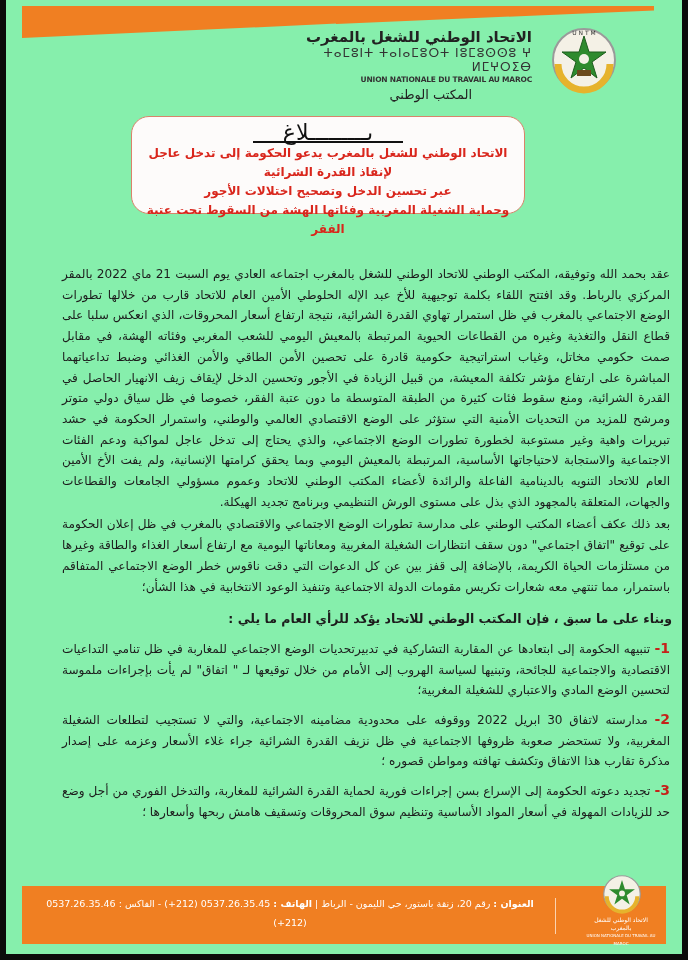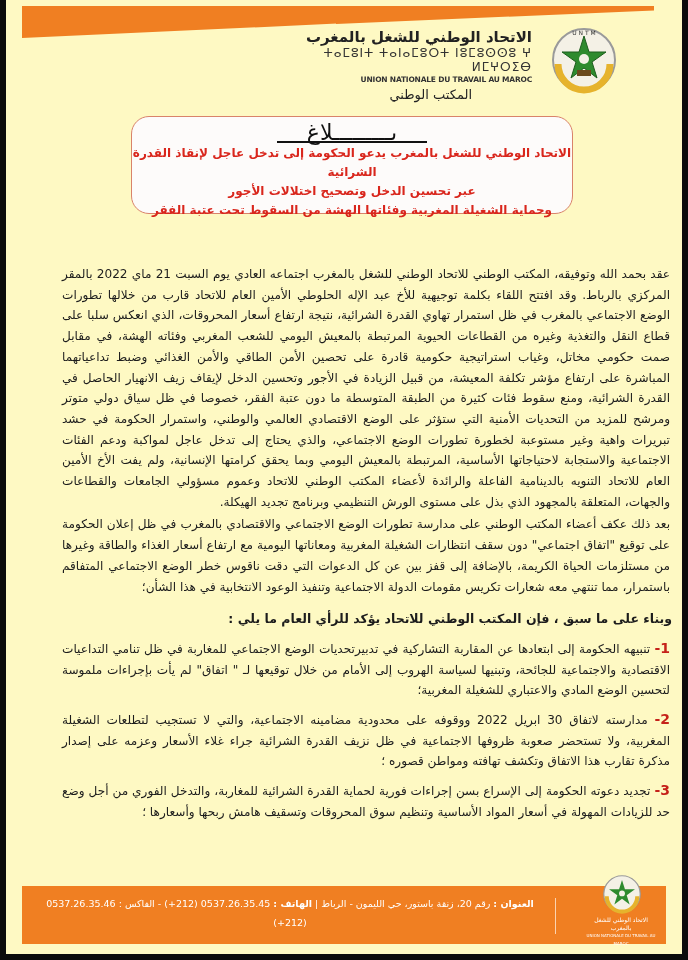--- a/index.html
+++ b/index.html
@@ -1,19 +1,19 @@
 <!DOCTYPE html>
 <html><head>
   <meta charset="utf-8">
   <style>
     * { box-sizing: border-box; margin: 0; padding: 0; }
     html, body { width: 688px; height: 960px; background: #0b0b0b; overflow: hidden; }
     .page {
       position: absolute; left: 6px; top: 0; width: 676px; height: 960px;
-      background: #fef9c3;
+      background: #86efac;
       font-family: "DejaVu Sans", sans-serif;
       color: #1e1e1e;
     }
     .page::after {
       content: ""; position: absolute; left: 0; right: 0; bottom: 0; height: 6px; background: #0b0b0b;
     }
     
     .top-bar {
       position: absolute; left: 16px; top: 6px; width: 315px; height: 32px;
       background: #f07f22;
@@ -31,21 +31,21 @@
     }
     .brand .ar-name { font-weight: bold; font-size: 15px; color: #222; line-height: 18px; }
     .brand .tifinagh { font-size: 12px; color: #333; line-height: 14px; letter-spacing: 1px; direction: ltr; text-align: right; }
     .brand .fr-name { font-size: 7.5px; font-weight: bold; color: #333; line-height: 12px; direction: ltr; text-align: right; letter-spacing: -0.2px; }
     .brand .office { font-size: 13px; color: #222; line-height: 18px; padding-right: 60px; }
     .logo {
       position: absolute; right: 64px; top: 26px; width: 68px; height: 68px;
     }
     
     .title-box {
-      position: absolute; left: 125px; top: 116px; width: 442px; height: 98px;
+      position: absolute; left: 125px; top: 116px; width: 394px; height: 98px;
       border: 1.5px solid #d9836a; border-radius: 18px;
       background: #fdfbfa;
       text-align: center; direction: rtl;
     }
     .title-box .balagh {
       font-size: 22px; color: #111; line-height: 24px; margin-top: 4px; letter-spacing: 6px;
       display: inline-block; border-bottom: 2px solid #111; padding: 0 30px 0 30px; height: 22px;
     }
     .title-box .t-line {
       font-size: 12px; font-weight: bold; color: #d9261c; line-height: 19px;

